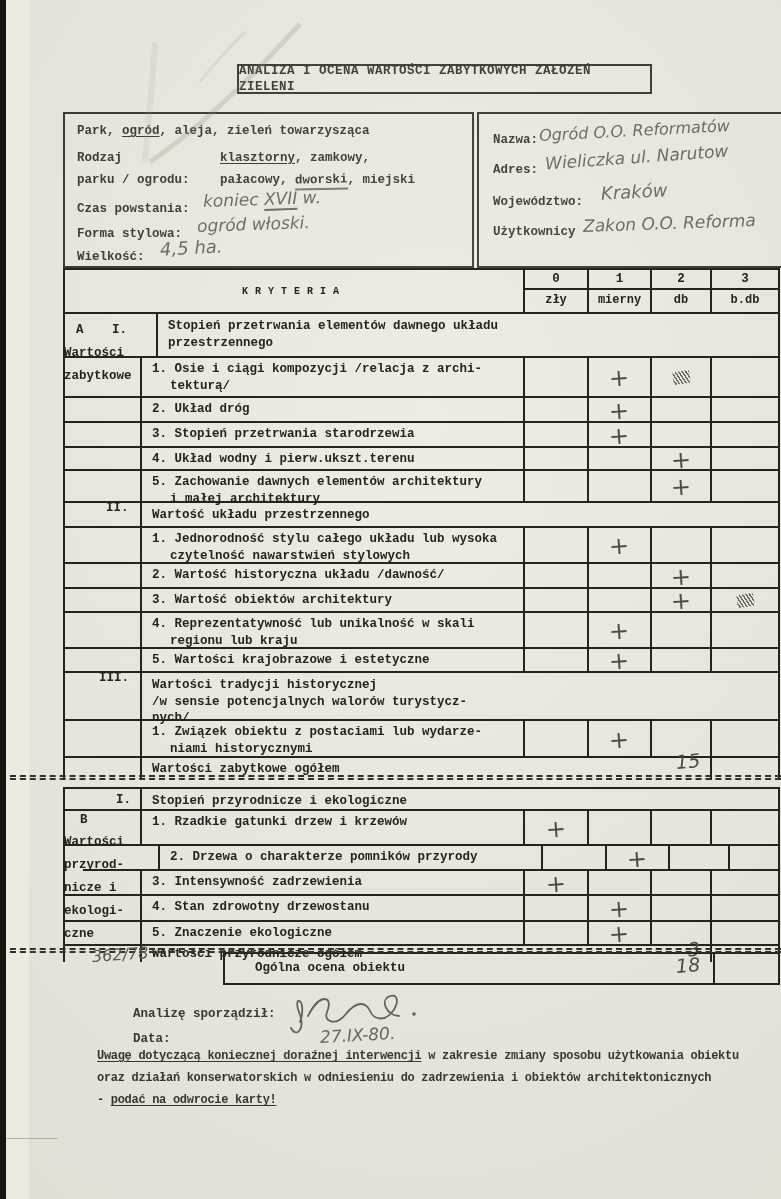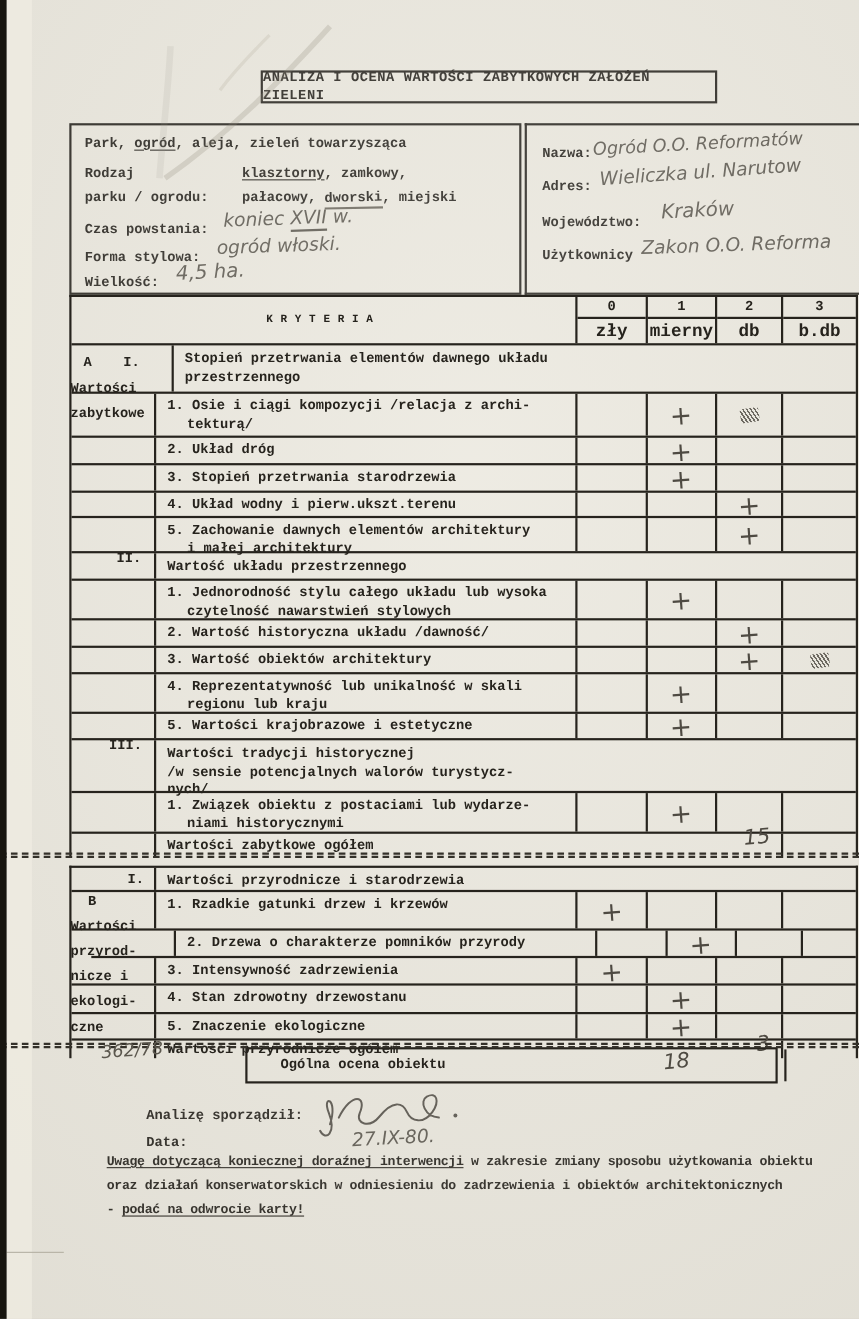--- a/index.html
+++ b/index.html
@@ -26,21 +26,21 @@
   .ibr{left:477px;top:112px;width:308px;height:156px;border-right:none}
   
   .ttable{position:absolute;left:63px;width:717px;border:2px solid #26231d;border-bottom:none;z-index:2}
   .tableA{top:268px}
   .tableB{top:787px}
   .thead{display:flex;height:44px;border-bottom:2px solid #26231d}
   .hk{width:458px;display:flex;align-items:center;justify-content:center;letter-spacing:7px;font-size:10px}
   .hcol{display:flex;flex-direction:column;border-left:2px solid #26231d}
   .hc0{width:64px}.hc1{width:63px}.hc2{width:60px}.hc3{flex:1}
   .hnum{height:20px;border-bottom:2px solid #26231d;display:flex;align-items:center;justify-content:center}
-  .hname{flex:1;display:flex;align-items:center;justify-content:center;font-size:16px}
+  .hname{flex:1;display:flex;align-items:center;justify-content:center;font-size:12px}
   .trow{display:flex;border-bottom:2px solid #26231d;position:relative;align-items:stretch;overflow:visible}
   .trow:last-child{border-bottom:none}
   .cell{height:100%}
   .side{width:77px;border-right:2px solid #26231d}
   .sec{flex:1;padding:4px 4px 0 10px}
   .crit{width:381px;padding:3px 4px 0 10px}
   .ln{font:bold 12.5px/1.32 "Liberation Mono","DejaVu Sans Mono",monospace;color:#26231d;white-space:nowrap}
   .cont{padding-left:18px}
   .m{display:flex;align-items:center;justify-content:center;border-left:2px solid #26231d}
   .m0{width:64px}.m1{width:63px}.m2{width:60px}.m3{flex:1}
@@ -49,21 +49,21 @@
     background:repeating-linear-gradient(64deg,transparent 0 1.6px,#57534b 1.6px 3px)}
   .wide{width:568px;position:relative;display:flex;align-items:center}
   .tot-text{font:bold 12.5px/1.3 "Liberation Mono","DejaVu Sans Mono",monospace;color:#26231d;padding-left:10px;white-space:nowrap}
   .lastcol{flex:1;border-left:2px solid #26231d}
   .hwnum{position:absolute;right:10px;top:-6px;font:italic 19px/1 "DejaVu Sans",sans-serif;color:#4e4a42;transform:rotate(-5deg);z-index:4}
   .side-label{position:absolute;z-index:3;white-space:nowrap}
   
   .sep{position:absolute;left:0;width:781px;height:5px;border-top:2px dashed #34312a;border-bottom:2px dashed #34312a;z-index:3}
   .sep1{top:775px}.sep2{top:948px}
   
-  .overall-box{position:absolute;left:223px;top:952px;width:484px;height:33px;border:2px solid #26231d;
+  .overall-box{position:absolute;left:223px;top:952px;width:557px;height:33px;border:2px solid #26231d;
     display:flex;align-items:center;z-index:2}
   .overall-box .divline{position:absolute;left:488px;top:0;bottom:0;border-left:2px solid #26231d}
   
   .foot-label{position:absolute;font:bold 12.5px/1.3 "Liberation Mono","DejaVu Sans Mono",monospace;color:#26231d;white-space:nowrap}
   .note-line{position:absolute;left:97px;width:684px;font:bold 12px/1.3 "Liberation Mono","DejaVu Sans Mono",monospace;
     letter-spacing:-0.3px;color:#26231d;white-space:nowrap}
 </style>
 </head>
 <body>
 
@@ -311,21 +311,21 @@
   </div>
 
   <div class="sep sep1"></div>
   <div class="sep sep2"></div>
 
   <div class="ttable tableB">
     <div>
         <div class="trow section" style="height: 22px;">
           <div class="cell side"></div>
           <div class="cell sec">
-            <div class="ln">Wartości przyrodnicze i starodrzewia</div>
+            <div class="ln">Stopień przyrodnicze i ekologiczne</div>
           </div>
         </div>
         <div class="trow item" style="height: 35px;">
           <div class="cell side"></div>
           <div class="cell crit">
             <div class="ln">1. Rzadkie gatunki drzew i krzewów</div>
           </div>
           <div class="cell m m0">
             <span class="plus">+</span>
           </div>

